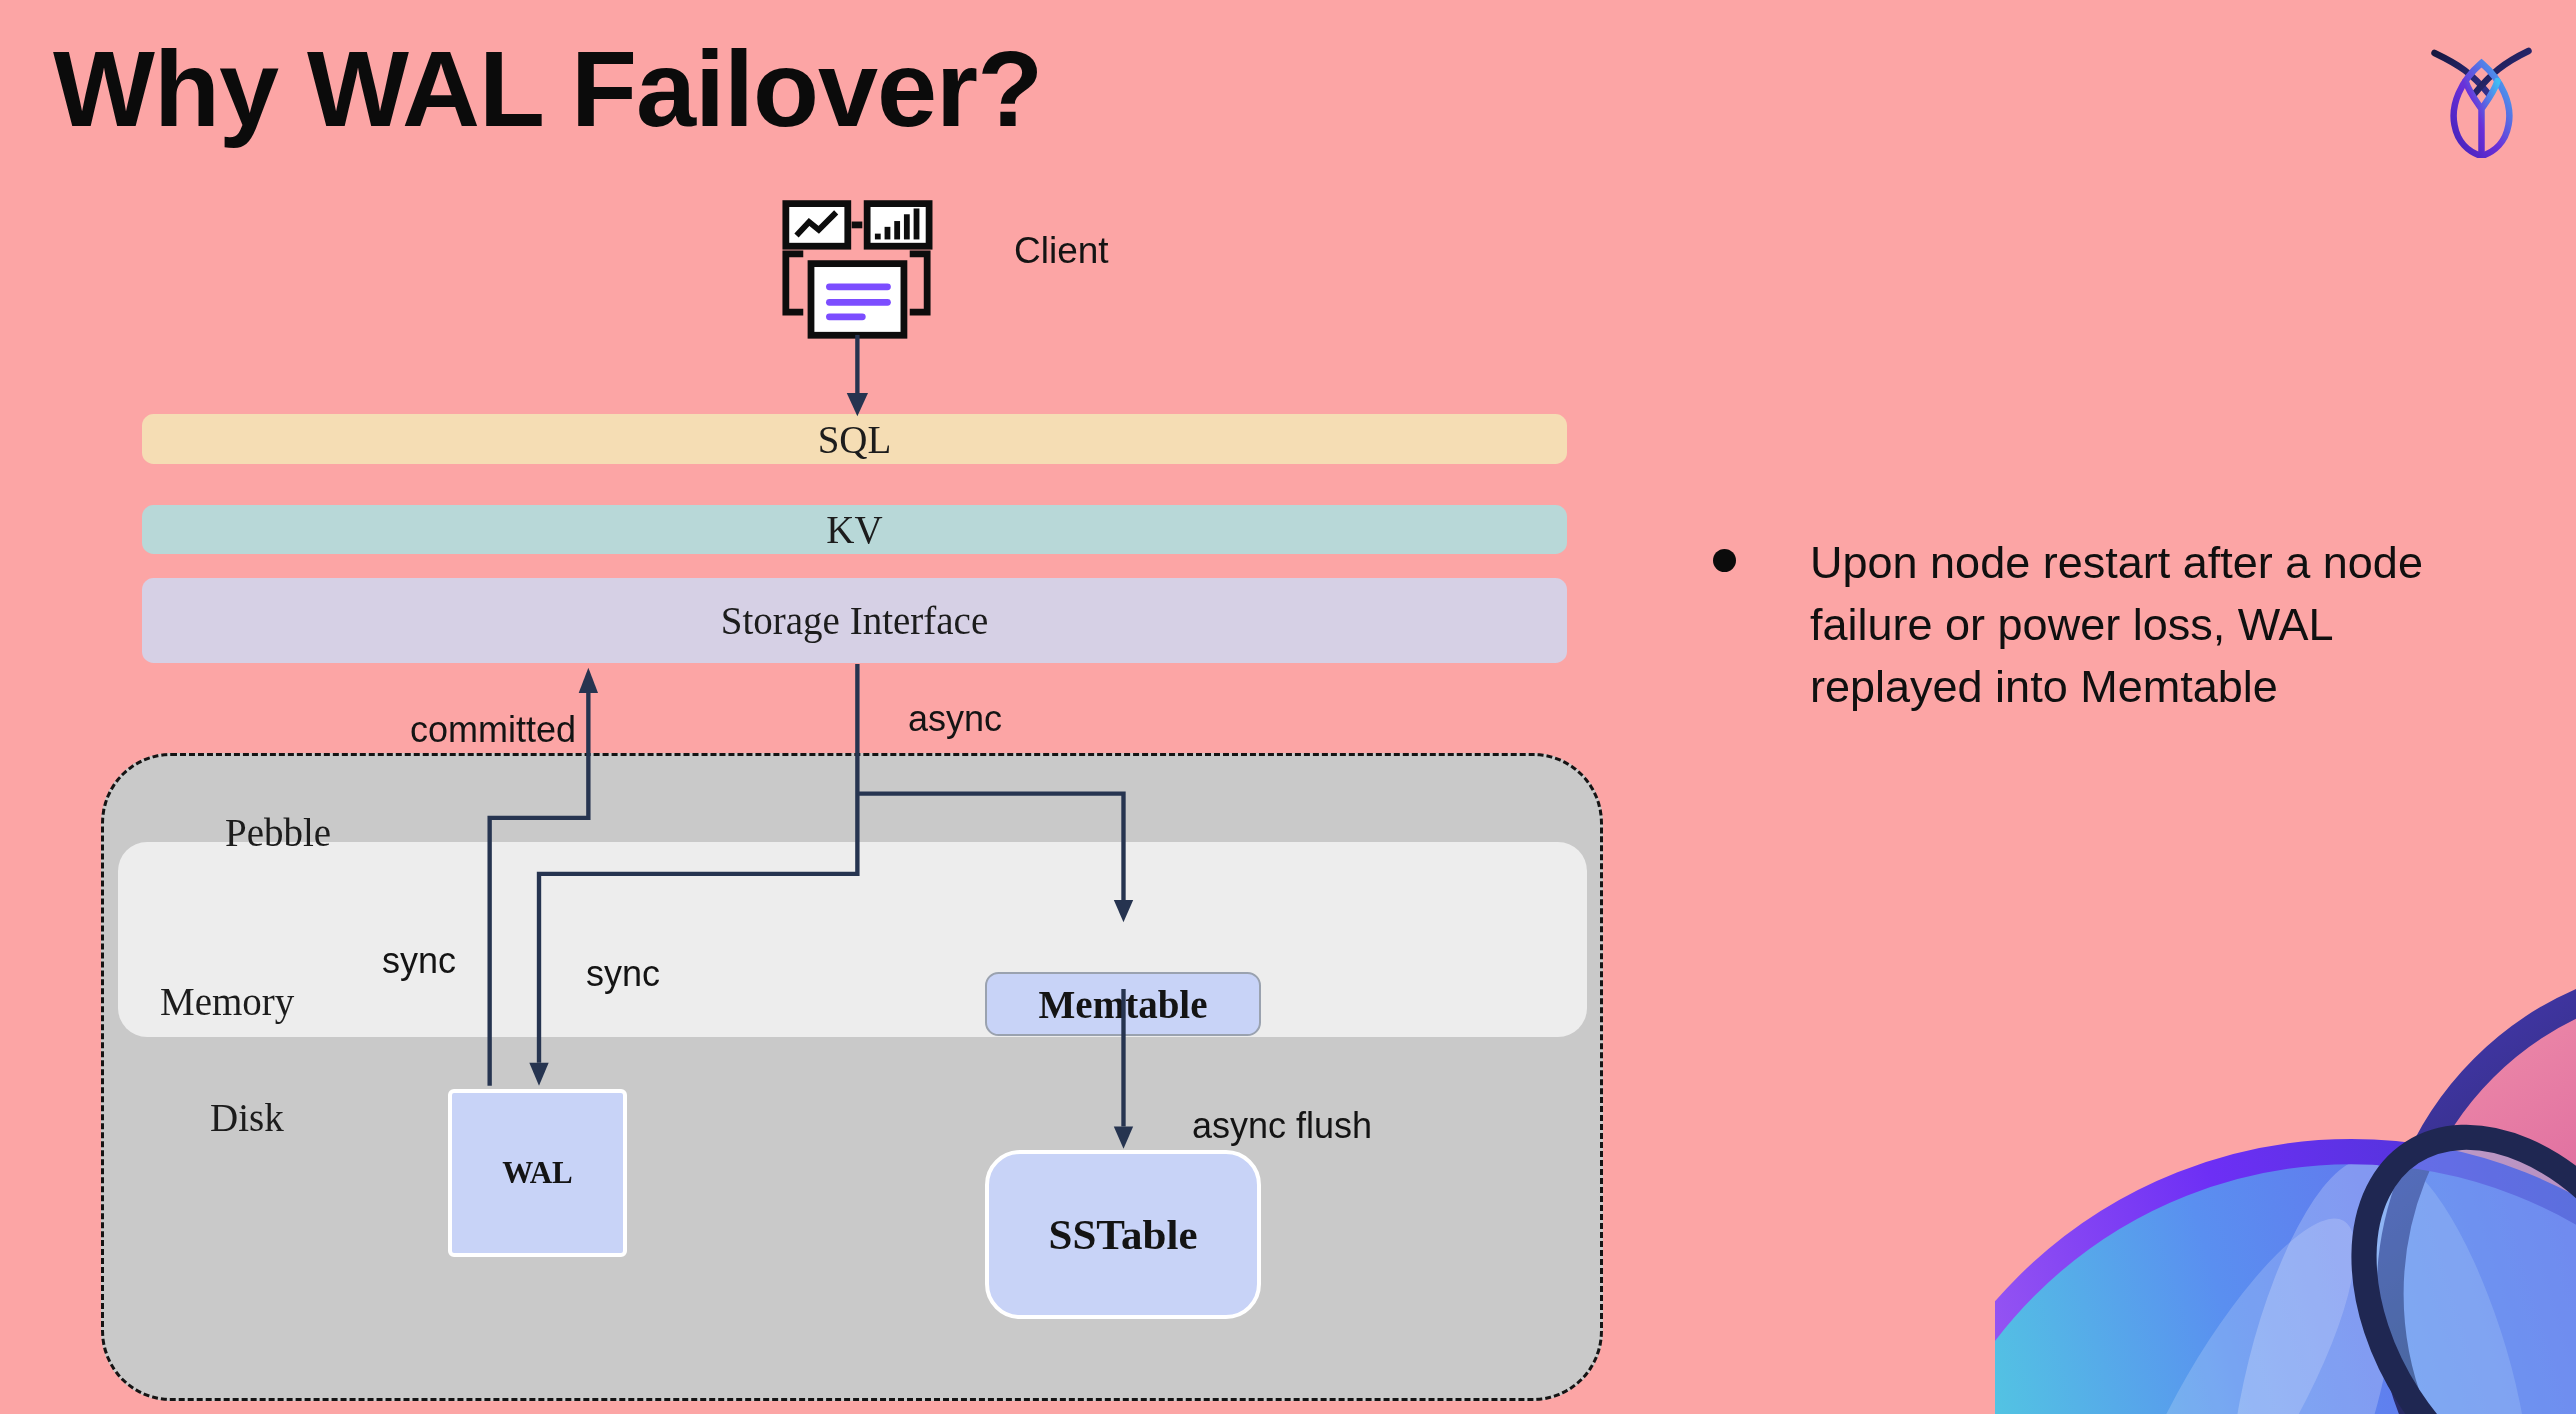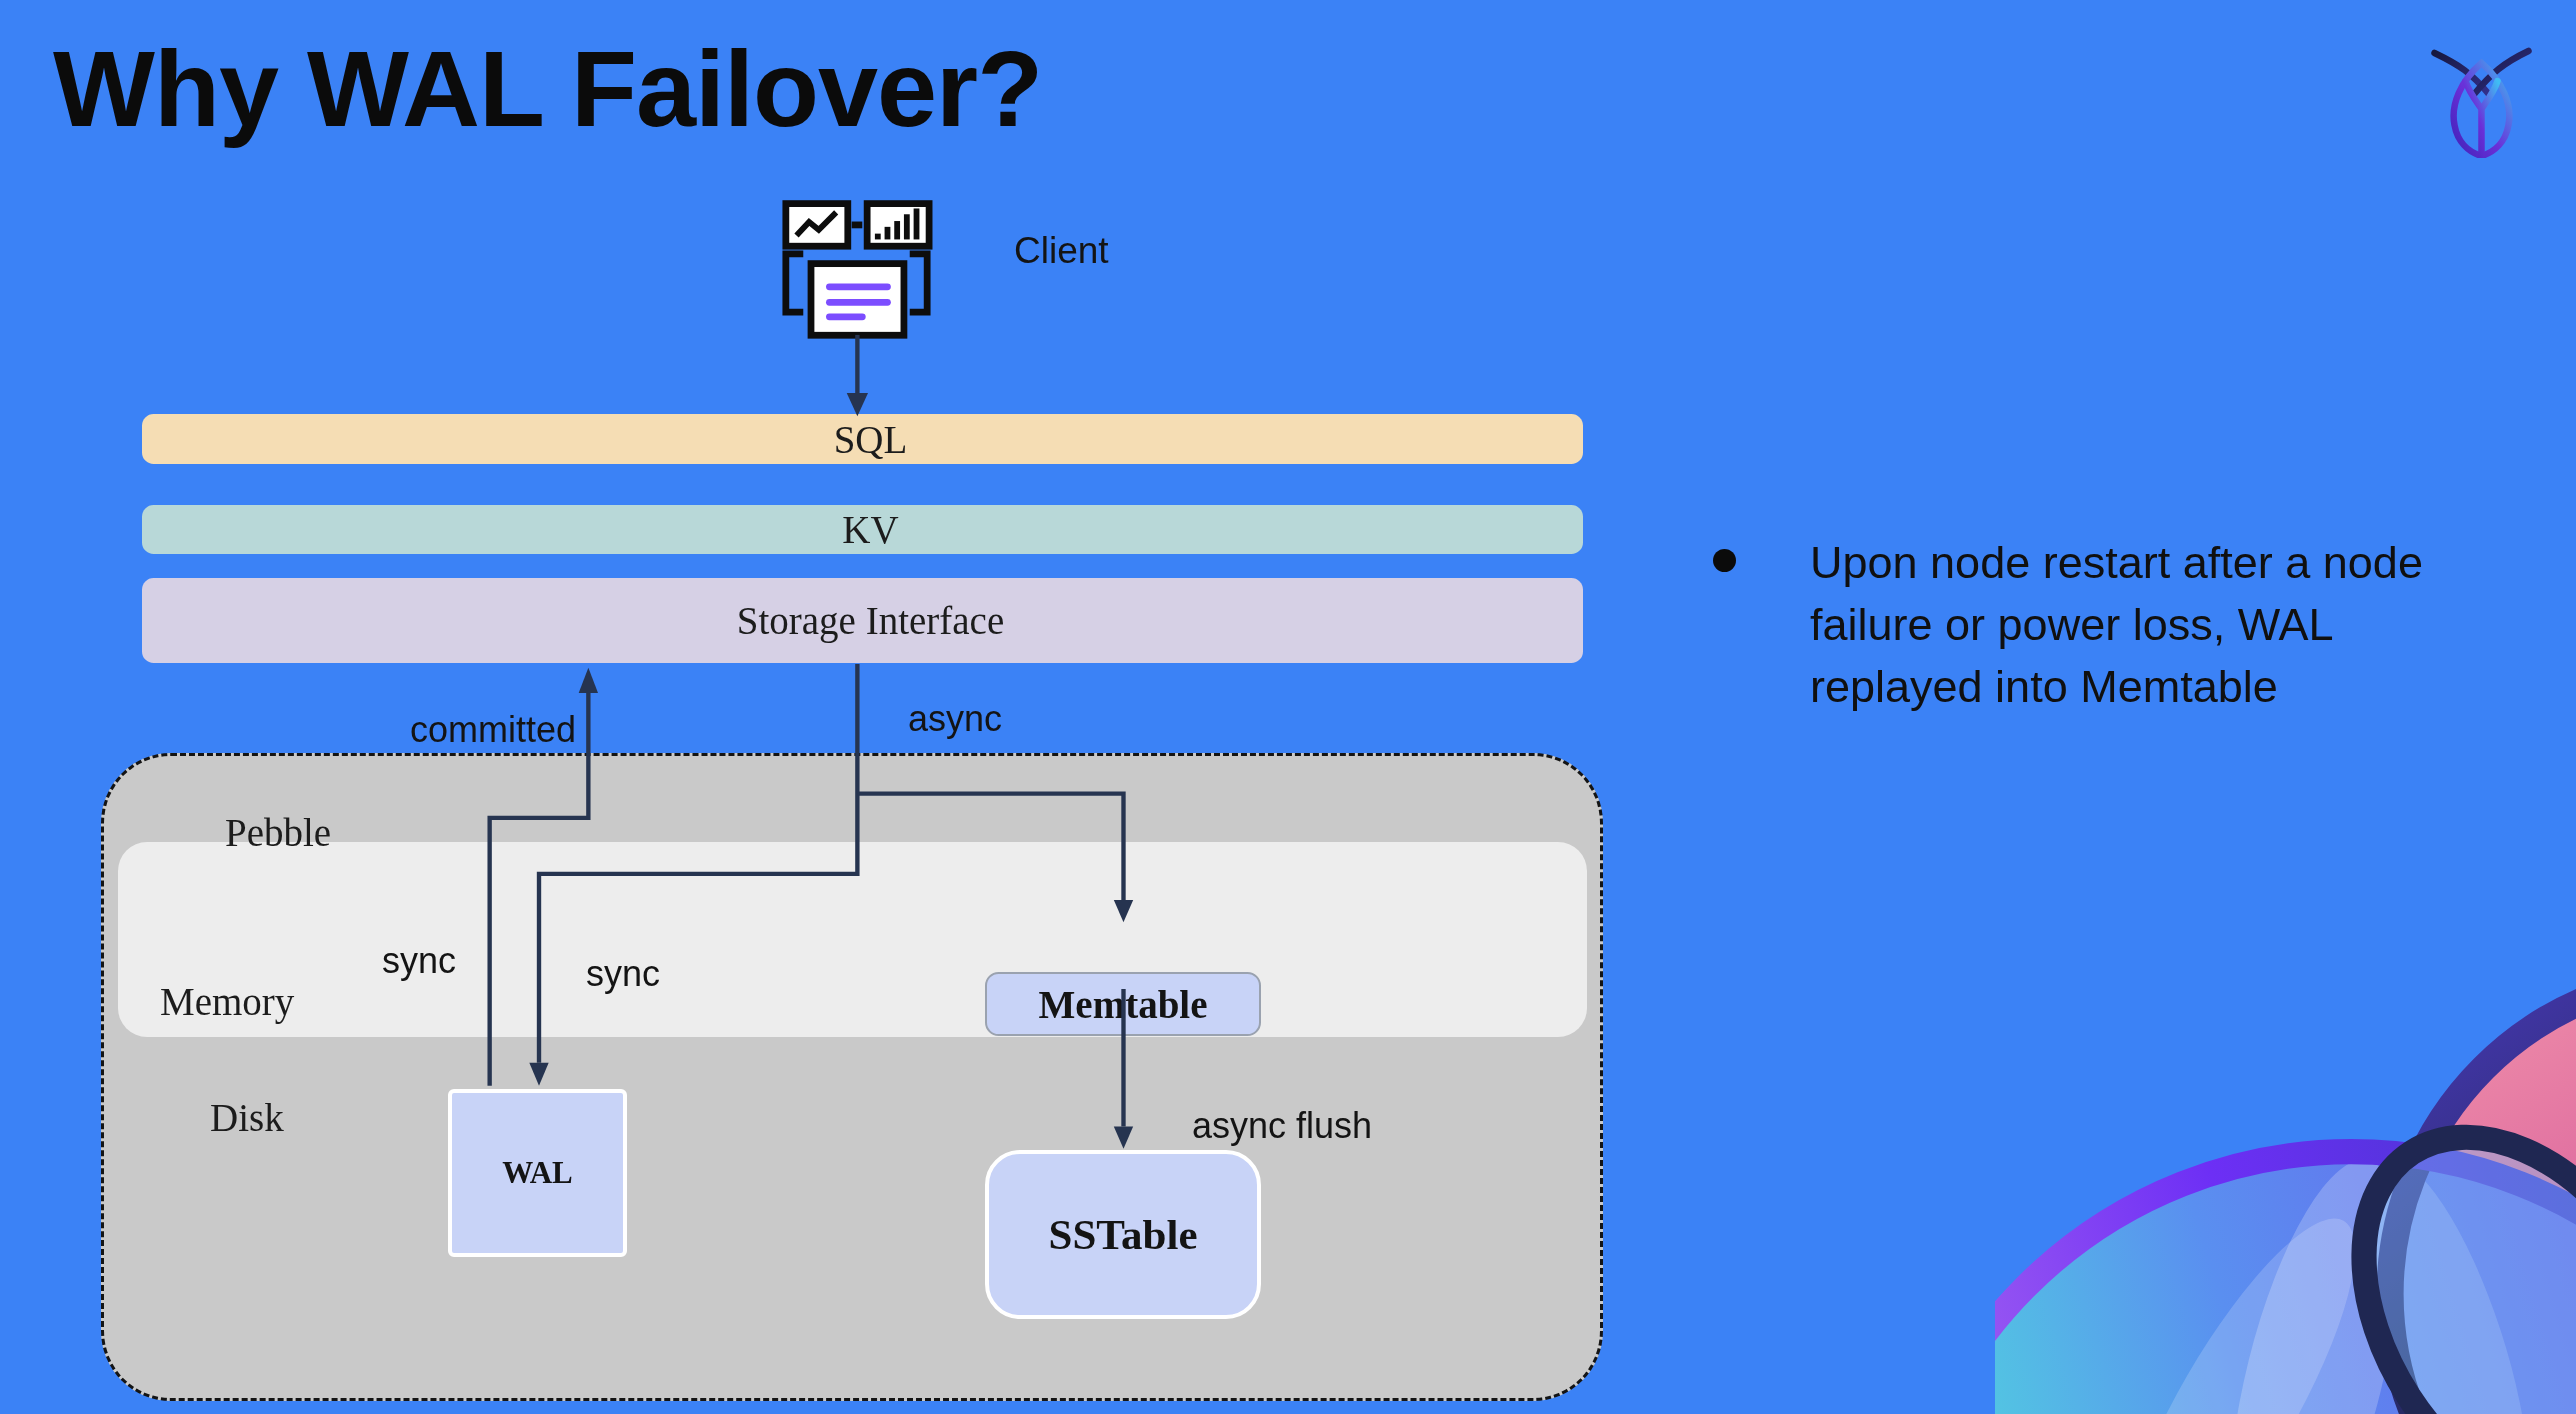--- a/index.html
+++ b/index.html
@@ -1,31 +1,31 @@
 <!DOCTYPE html>
 <html><head>
 <meta charset="utf-8">
 <style>
   html,body{margin:0;padding:0;background:#ffffff;}
   .slide{
-    position:relative;width:2576px;height:1415px;background:#3b82f6;
+    position:relative;width:2576px;height:1415px;background:#fca5a5;
     font-family:"Liberation Sans",sans-serif;overflow:hidden;
   }
   .abs{position:absolute;}
   
   .title{
     left:53px;top:27px;font-size:108px;font-weight:800;color:#0b0b0b;
     letter-spacing:-1px;line-height:1.15;
   }
   
   .bar{
     left:142px;width:1425px;border-radius:11.6px;
     display:flex;align-items:center;justify-content:center;
     font-family:"Liberation Serif","DejaVu Serif",serif;
-    font-size:39px;color:#1c1c1c;padding-left:16px;
+    font-size:39px;color:#1c1c1c;
   }
   .bar.sql{top:414px;height:50px;background:#f5ddb4;}
   .bar.kv{top:505px;height:49px;background:#b8d8d8;}
   .bar.storage{top:578px;height:85px;background:#d6d0e5;}
   
   .pebble{
     left:101px;top:753px;width:1502px;height:648px;
     background:#c9c9c9;border:3.9px dashed #141414;border-radius:70px;
     box-sizing:border-box;
   }

